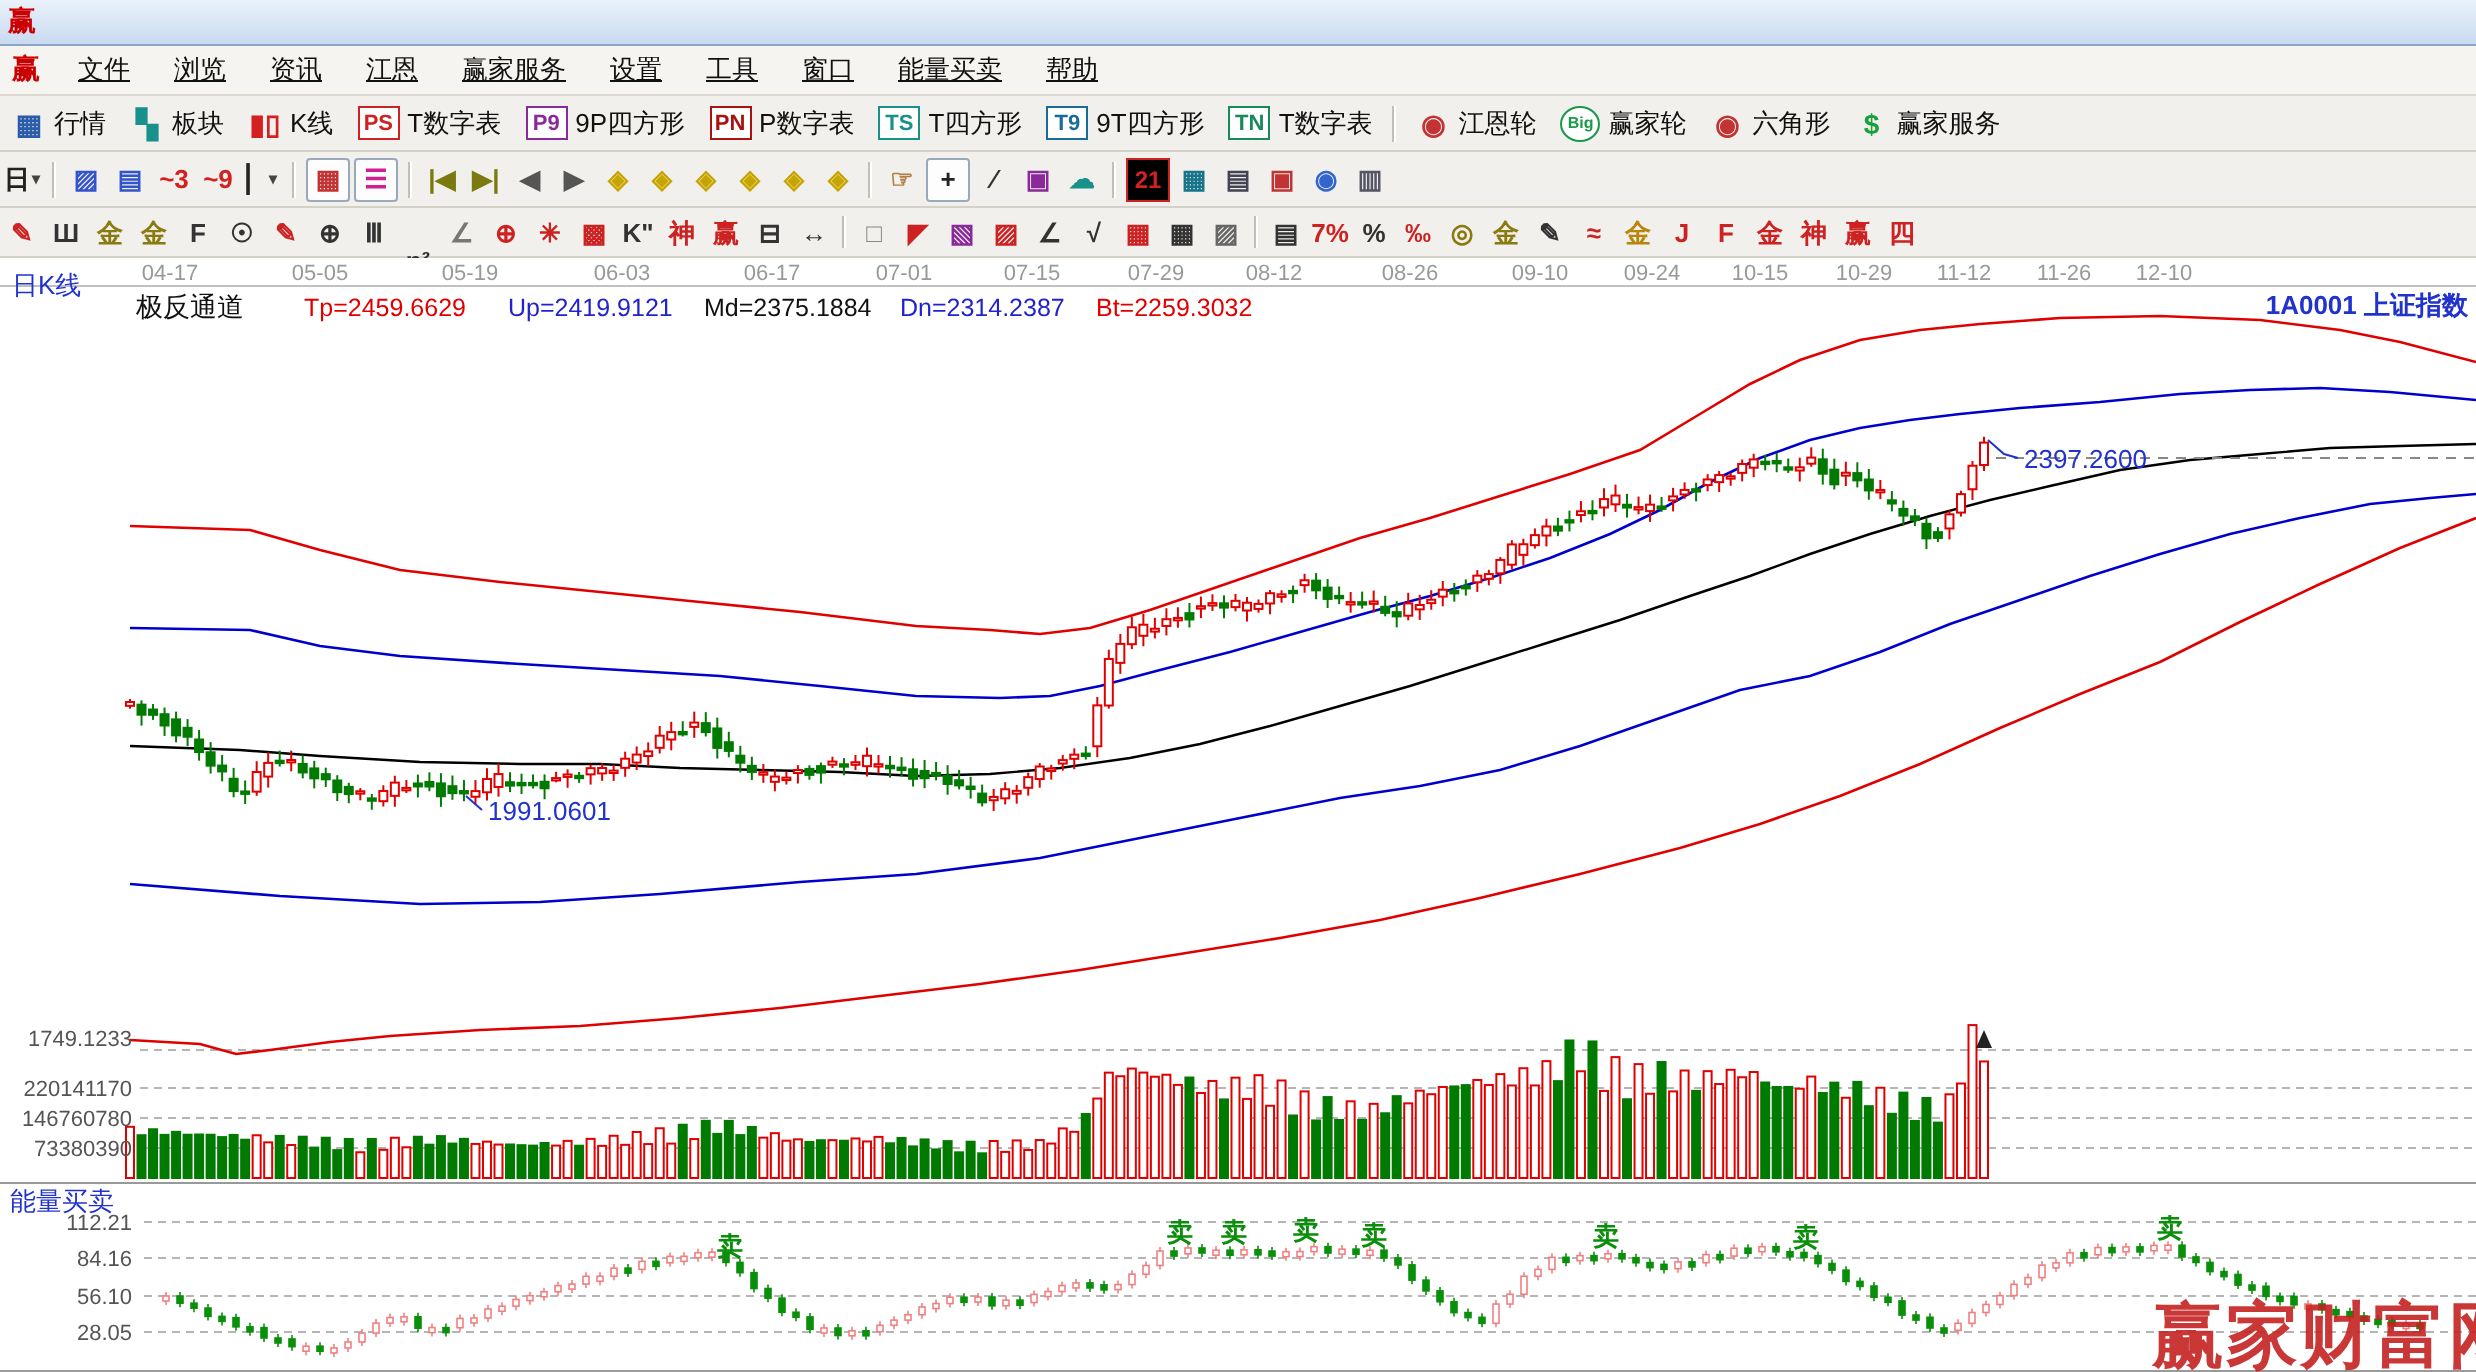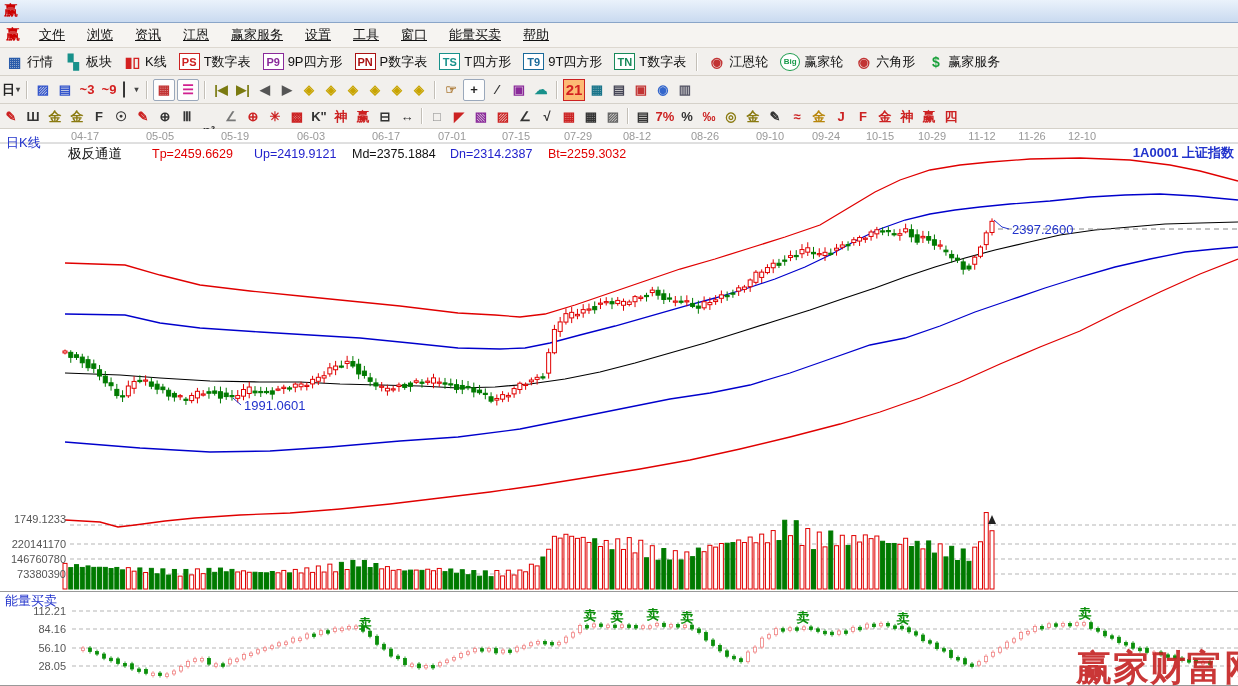--- a/index.html
+++ b/index.html
@@ -19,21 +19,21 @@
   .tb-item{display:flex;align-items:center;gap:4px;padding:0 6px;height:22px;color:#111;}
   .glyph{min-width:17px;text-align:center;font-size:14px;font-weight:bold;line-height:1;}
   .badge{min-width:19px;height:15px;border:1px solid currentColor;font-size:11px;font-weight:bold;
        display:inline-flex;align-items:center;justify-content:center;background:#fff;}
   .round{min-width:18px;height:16px;border:1px solid currentColor;border-radius:50%;font-size:8px;
        font-weight:bold;display:inline-flex;align-items:center;justify-content:center;background:#fff;}
   .ico{display:inline-flex;align-items:center;justify-content:center;min-width:20px;height:20px;
        margin:0 1px;font-size:13px;font-weight:bold;line-height:1;}
   .ico.pressed{border:1px solid #9aa8bb;background:#fdfdfd;border-radius:2px;}
   .ico .dd{font-size:8px;color:#444;margin-left:1px;}
-  .ico.cal{border:1px solid #cc2222;font-size:15px;background:#fdba74;}
+  .ico.cal{border:1px solid #cc2222;font-size:12px;background:#000000;}
   .sep{width:1px;height:18px;background:#c3bfb7;border-right:1px solid #fff;margin:0 4px;}
   .sep3{width:1px;height:16px;background:#c3bfb7;border-right:1px solid #fff;margin:0 3px;}
   #chart-wrap{position:relative;width:1238px;height:558px;background:#fff;}
   svg text{font-family:"Liberation Sans", sans-serif;}
 </style>
 </head>
 <body>
 
 <div class="titlebar">
   <span class="applogo">赢</span>

